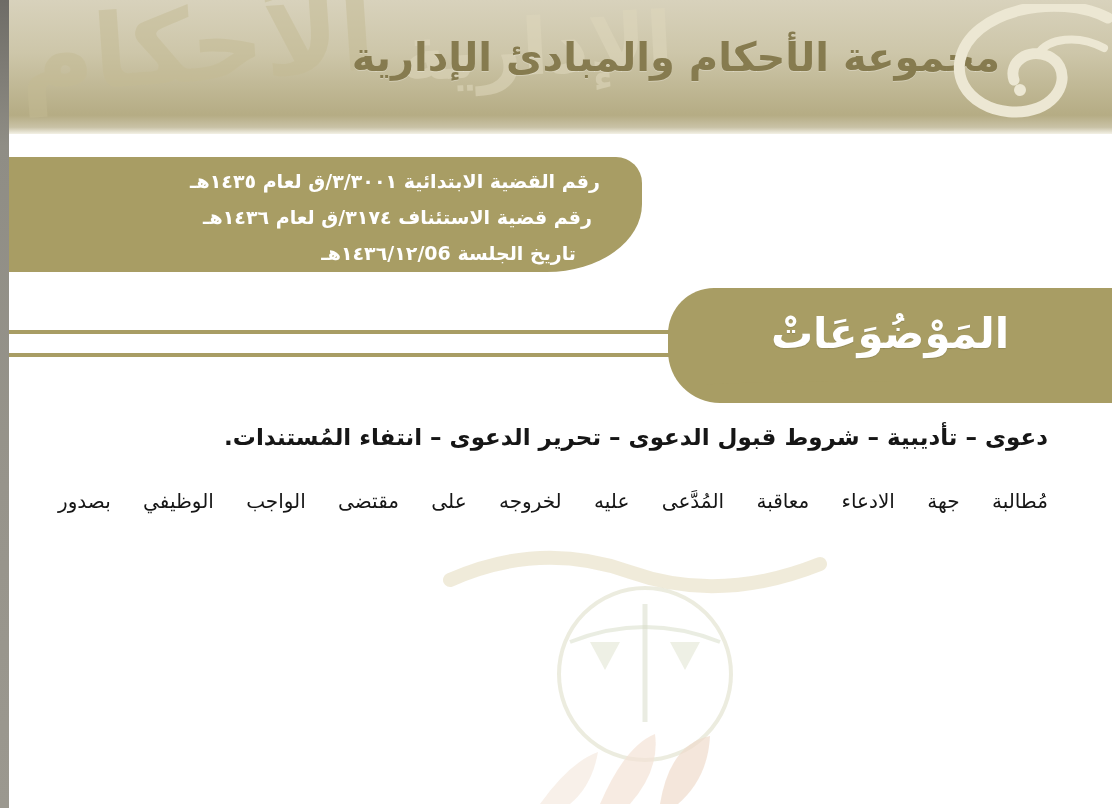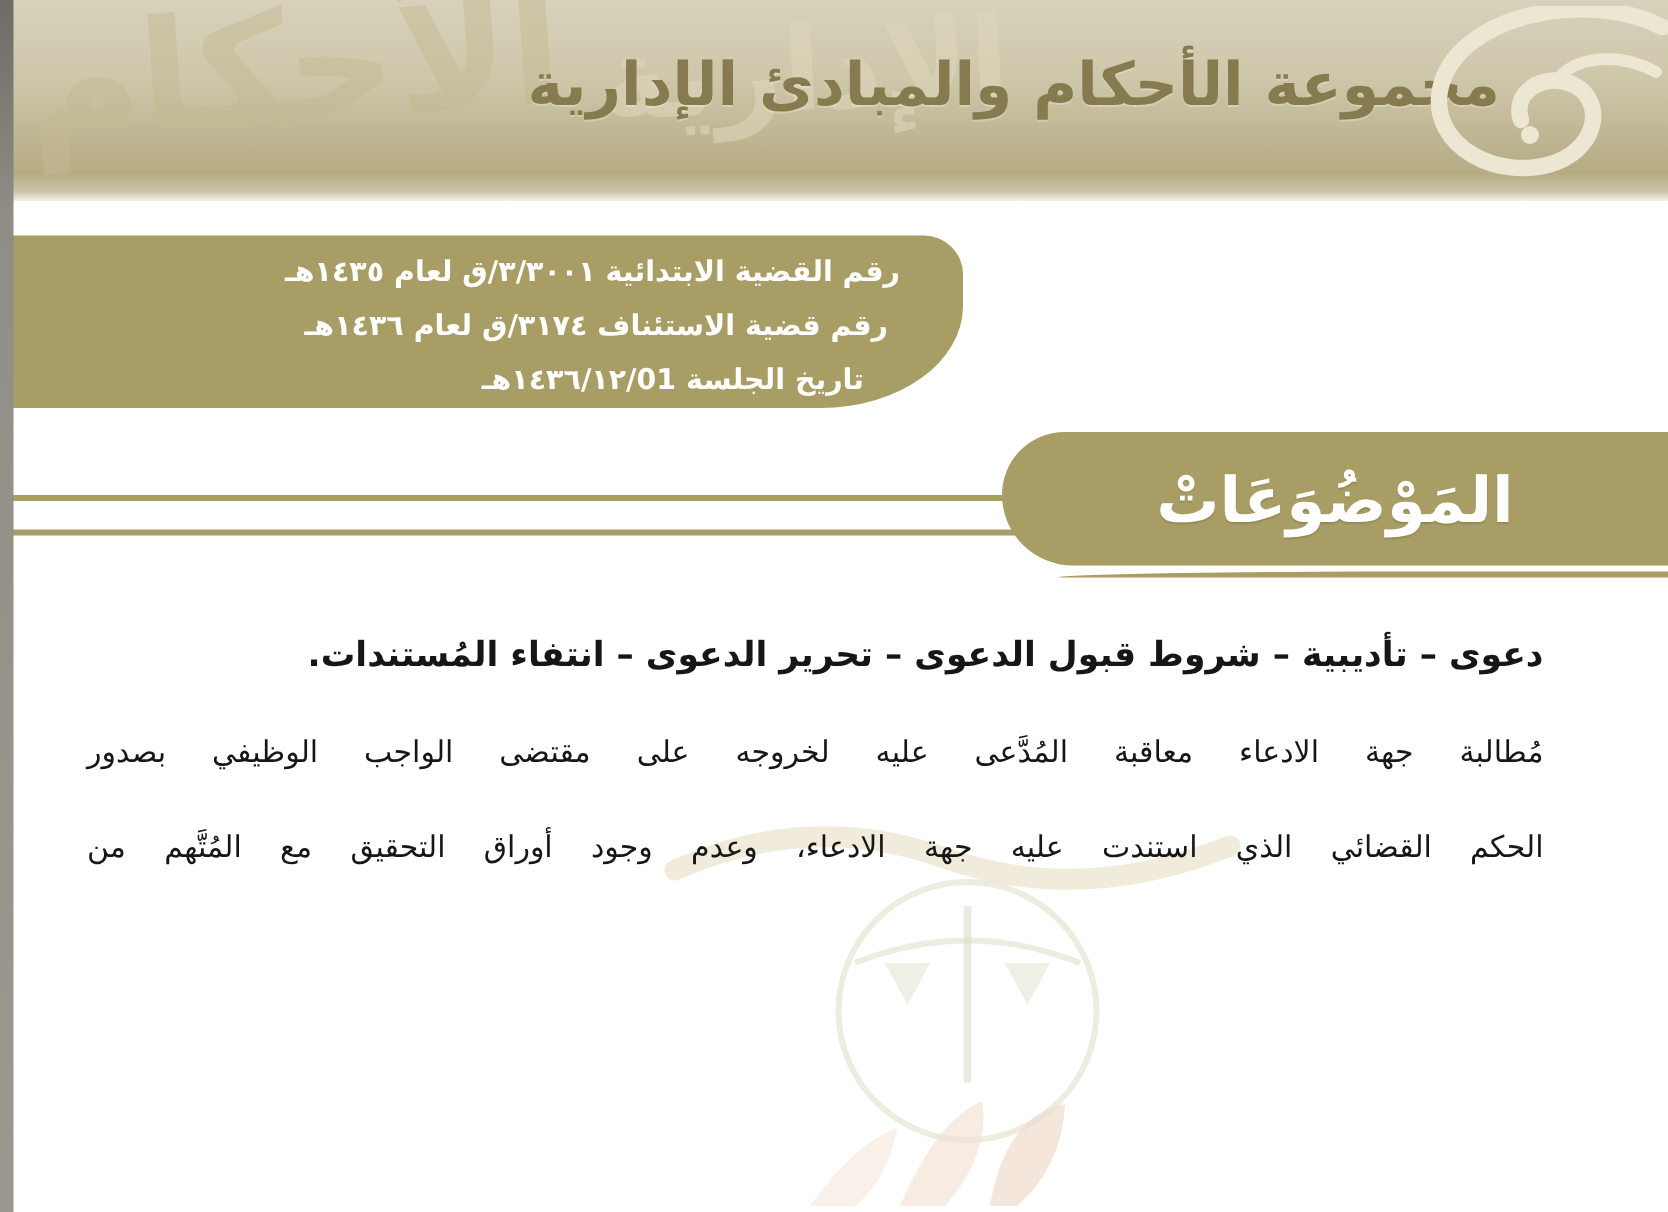--- a/index.html
+++ b/index.html
@@ -27,30 +27,30 @@
     border-bottom-right-radius:95px 68px;padding-top:6px;box-sizing:border-box;}
   .case-line{direction:rtl;text-align:right;color:#ffffff;font-weight:bold;
     font-size:19px;height:36px;line-height:36px;padding-left:8px;}
   .case-line-1{padding-right:42px;}
   .case-line-2{padding-right:50px;}
   .case-line-3{padding-right:66px;}
   
   .rule{position:absolute;background:#a89d64;height:4px;}
   .rule-top{left:0;top:330px;width:712px;}
   .rule-bottom{left:0;top:353px;width:700px;}
-  .topics-slab{position:absolute;left:668px;top:288px;width:444px;height:89px;
+  .topics-slab{position:absolute;left:668px;top:288px;width:444px;height:115px;
     background:#a89d64;border-top-left-radius:46px;border-bottom-left-radius:52px;
     text-align:center;}
   .topics-title{color:#ffffff;font-size:42px;font-weight:bold;line-height:92px;
     direction:rtl;text-shadow:0 1px 1px rgba(0,0,0,.12);}
   .under-line{left:706px;top:381px;width:406px;border-top-left-radius:60% 100%;}
   
   .watermark{position:absolute;left:420px;top:546px;z-index:0;}
   
-  .body-text{position:absolute;left:58px;right:83px;top:406px;z-index:1;
+  .body-text{position:absolute;left:58px;right:64px;top:406px;z-index:1;
     direction:rtl;color:#161616;}
   .bline{font-size:20px;height:63.5px;line-height:63.5px;white-space:nowrap;}
   .bline-right{text-align:right;}
   .bline-just{text-align:justify;text-align-last:justify;white-space:normal;
     height:63.5px;line-height:63.5px;overflow:visible;}
   .bline-bold{font-weight:bold;font-size:23px;}
 </style>
 </head>
 <body>
 
@@ -64,21 +64,21 @@
       <path d="M200,14 C150,-12 62,6 52,56 C45,94 92,118 130,104 C158,93 162,62 140,52
                C120,44 100,58 106,76" fill="none" stroke="#ece7d3" stroke-width="11" stroke-linecap="round"></path>
       <path d="M196,44 C170,30 140,34 130,50" fill="none" stroke="#ece7d3" stroke-width="8" stroke-linecap="round"></path>
       <circle cx="112" cy="86" r="6" fill="#ece7d3"></circle>
     </svg>
   </div>
 
   <div class="case-box">
     <div class="case-line case-line-1">رقم القضية الابتدائية ٣/٣٠٠١/ق لعام ١٤٣٥هـ</div>
     <div class="case-line case-line-2">رقم قضية الاستئناف ٣١٧٤/ق لعام ١٤٣٦هـ</div>
-    <div class="case-line case-line-3">تاريخ الجلسة ١٤٣٦/١٢/01هـ</div>
+    <div class="case-line case-line-3">تاريخ الجلسة ١٤٣٦/١٢/06هـ</div>
   </div>
 
   <div class="rule rule-top"></div>
   <div class="rule rule-bottom"></div>
   <div class="topics-slab">
     <div class="topics-title">المَوْضُوَعَاتْ</div>
   </div>
   <div class="rule under-line"></div>
 
   <svg class="watermark" width="460" height="260" viewBox="0 0 460 260">
@@ -89,17 +89,16 @@
     <path d="M250,96 L280,96 L265,124 Z" fill="#e2e6d4" opacity="0.6"></path>
     <path d="M150,96 Q225,66 300,96" fill="none" stroke="#d9decb" stroke-width="4" opacity="0.55"></path>
     <path d="M180,258 Q205,200 235,188 Q240,224 210,258 Z" fill="#f3e2d6" opacity="0.7"></path>
     <path d="M240,258 Q250,198 290,190 Q288,232 258,258 Z" fill="#f0dccc" opacity="0.7"></path>
     <path d="M120,258 Q150,216 178,206 Q172,240 150,258 Z" fill="#f4e6da" opacity="0.6"></path>
   </svg>
 
   <div class="body-text">
     <div class="bline bline-right bline-bold">دعوى – تأديبية – شروط قبول الدعوى – تحرير الدعوى – انتفاء المُستندات.</div>
     <div class="bline bline-just">مُطالبة جهة الادعاء معاقبة المُدَّعى عليه لخروجه على مقتضى الواجب الوظيفي بصدور</div>
-    <div class="bline bline-just">الحكم القضائي الذي استندت عليه جهة الادعاء، وعدم وجود أوراق التحقيق مع المُتَّهم من</div>
   </div>
 
   <div class="left-strip"></div>
 </div>
 
 </body></html>

